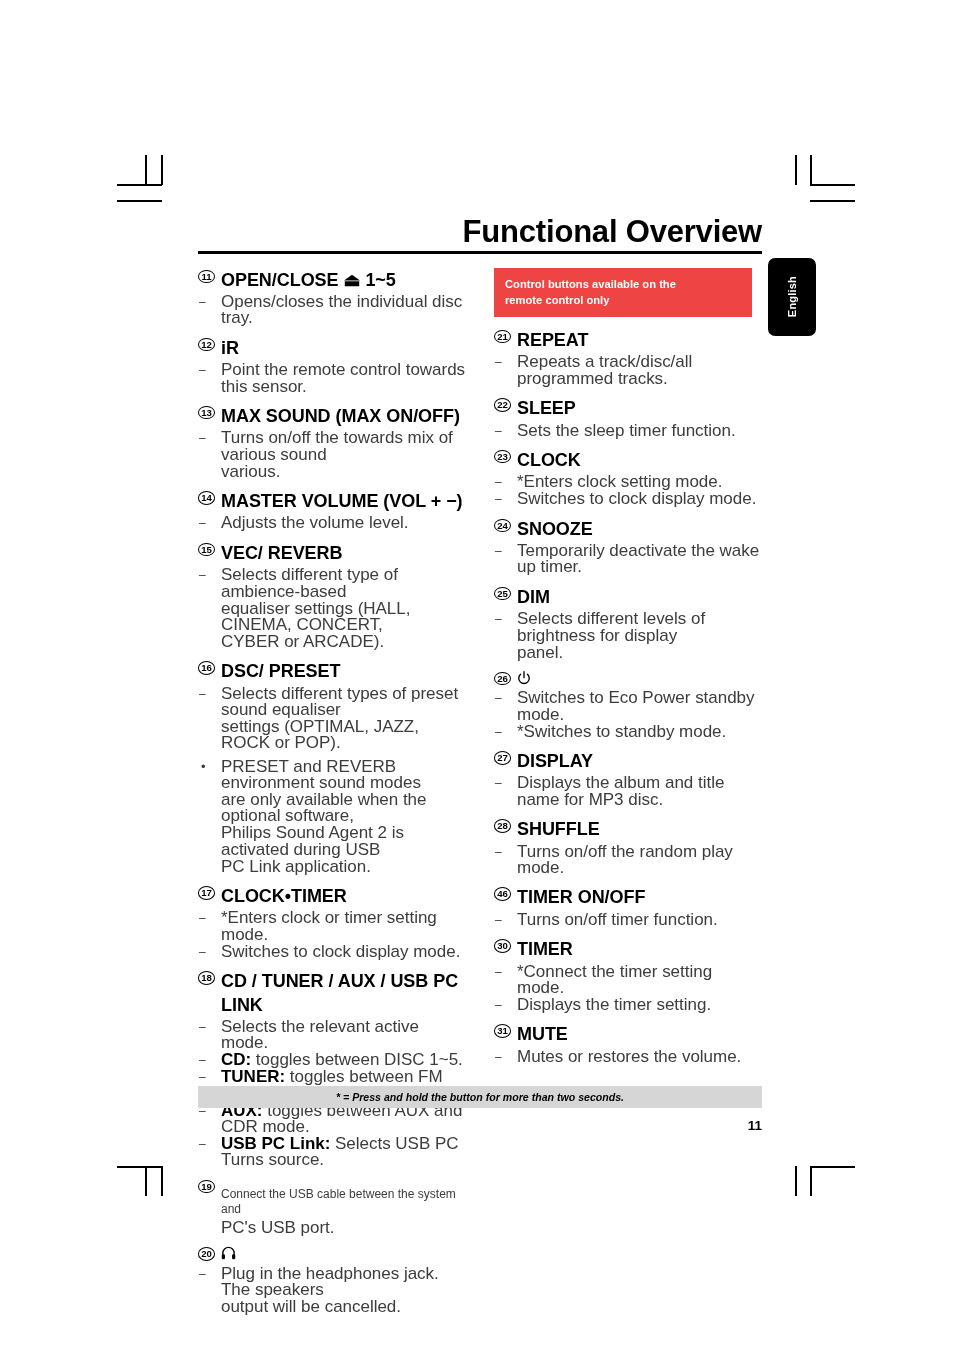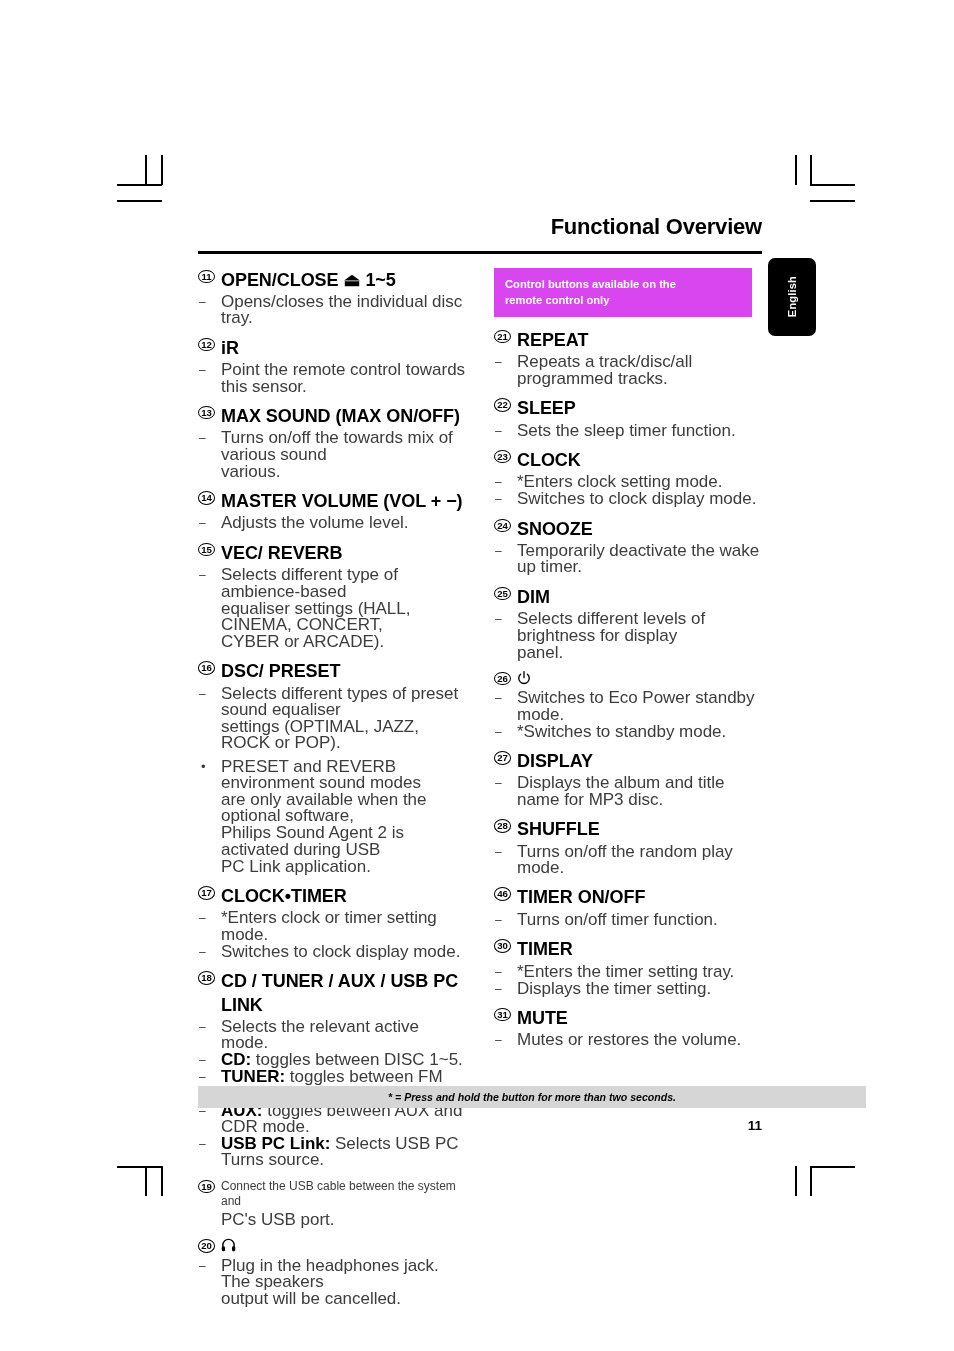--- a/index.html
+++ b/index.html
@@ -28,21 +28,21 @@
   }
 
   
   .title-row {
     position: absolute;
     left: 0; top: 66px;
     width: 564px;
     text-align: right;
   }
   .doc-title {
-    font-size: 22px;
+    font-size: 31px;
     font-weight: bold;
     letter-spacing: -0.2px;
     line-height: 1;
     color: #000;
   }
   .title-rule {
     position: absolute;
     left: 0; top: 101px;
     width: 564px; height: 3.4px;
     background: #000;
@@ -77,21 +77,21 @@
   .col {
     position: absolute;
     top: 0;
     width: 268px;
   }
   .col-left  { left: 0; }
   .col-right { left: 296px; }
 
   
   .callout {
-    background: #d946ef;
+    background: #ef4444;
     color: #ffffff;
     padding: 8px 9px 9px 11px;
     margin-bottom: 11px;
     width: 258px;
   }
   .callout div {
     font-size: 11.2px;
     font-weight: bold;
     line-height: 1.45;
   }
@@ -122,20 +122,21 @@
     font-weight: bold;
     line-height: 1.3;
     letter-spacing: -0.05px;
     padding-top: 0.5px;
   }
   .head-text.plain {
     font-weight: normal;
     font-size: 12px;
     letter-spacing: 0;
     color: #3c3c3c;
+    margin-top: 8px;
   }
   .glyph {
     font-size: 13px;
     line-height: 1.1;
   }
 
   
   .line {
     display: flex;
     align-items: flex-start;
@@ -162,21 +163,21 @@
   }
   .line-text b {
     color: #000;
     font-weight: bold;
   }
 
   
   .footnote {
     position: absolute;
     left: 0; top: 936px;
-    width: 668px;
+    width: 564px;
     background: #d6d6d6;
     height: 22px;
     display: flex;
     align-items: center;
     justify-content: center;
   }
   .footnote div {
     font-size: 10.6px;
     font-weight: bold;
     font-style: italic;
@@ -498,21 +499,21 @@
             <span class="line-text">Turns on/off timer function.</span>
           </div>
         </div>
         <div class="entry">
           <div class="entry-head">
             <span class="num">30</span>
             <span class="head-text">TIMER</span>
           </div>
           <div class="line">
             <span class="marker">–</span>
-            <span class="line-text">*Enters the timer setting tray.</span>
+            <span class="line-text">*Connect the timer setting mode.</span>
           </div>
           <div class="line">
             <span class="marker">–</span>
             <span class="line-text">Displays the timer setting.</span>
           </div>
         </div>
         <div class="entry">
           <div class="entry-head">
             <span class="num">31</span>
             <span class="head-text">MUTE</span>

